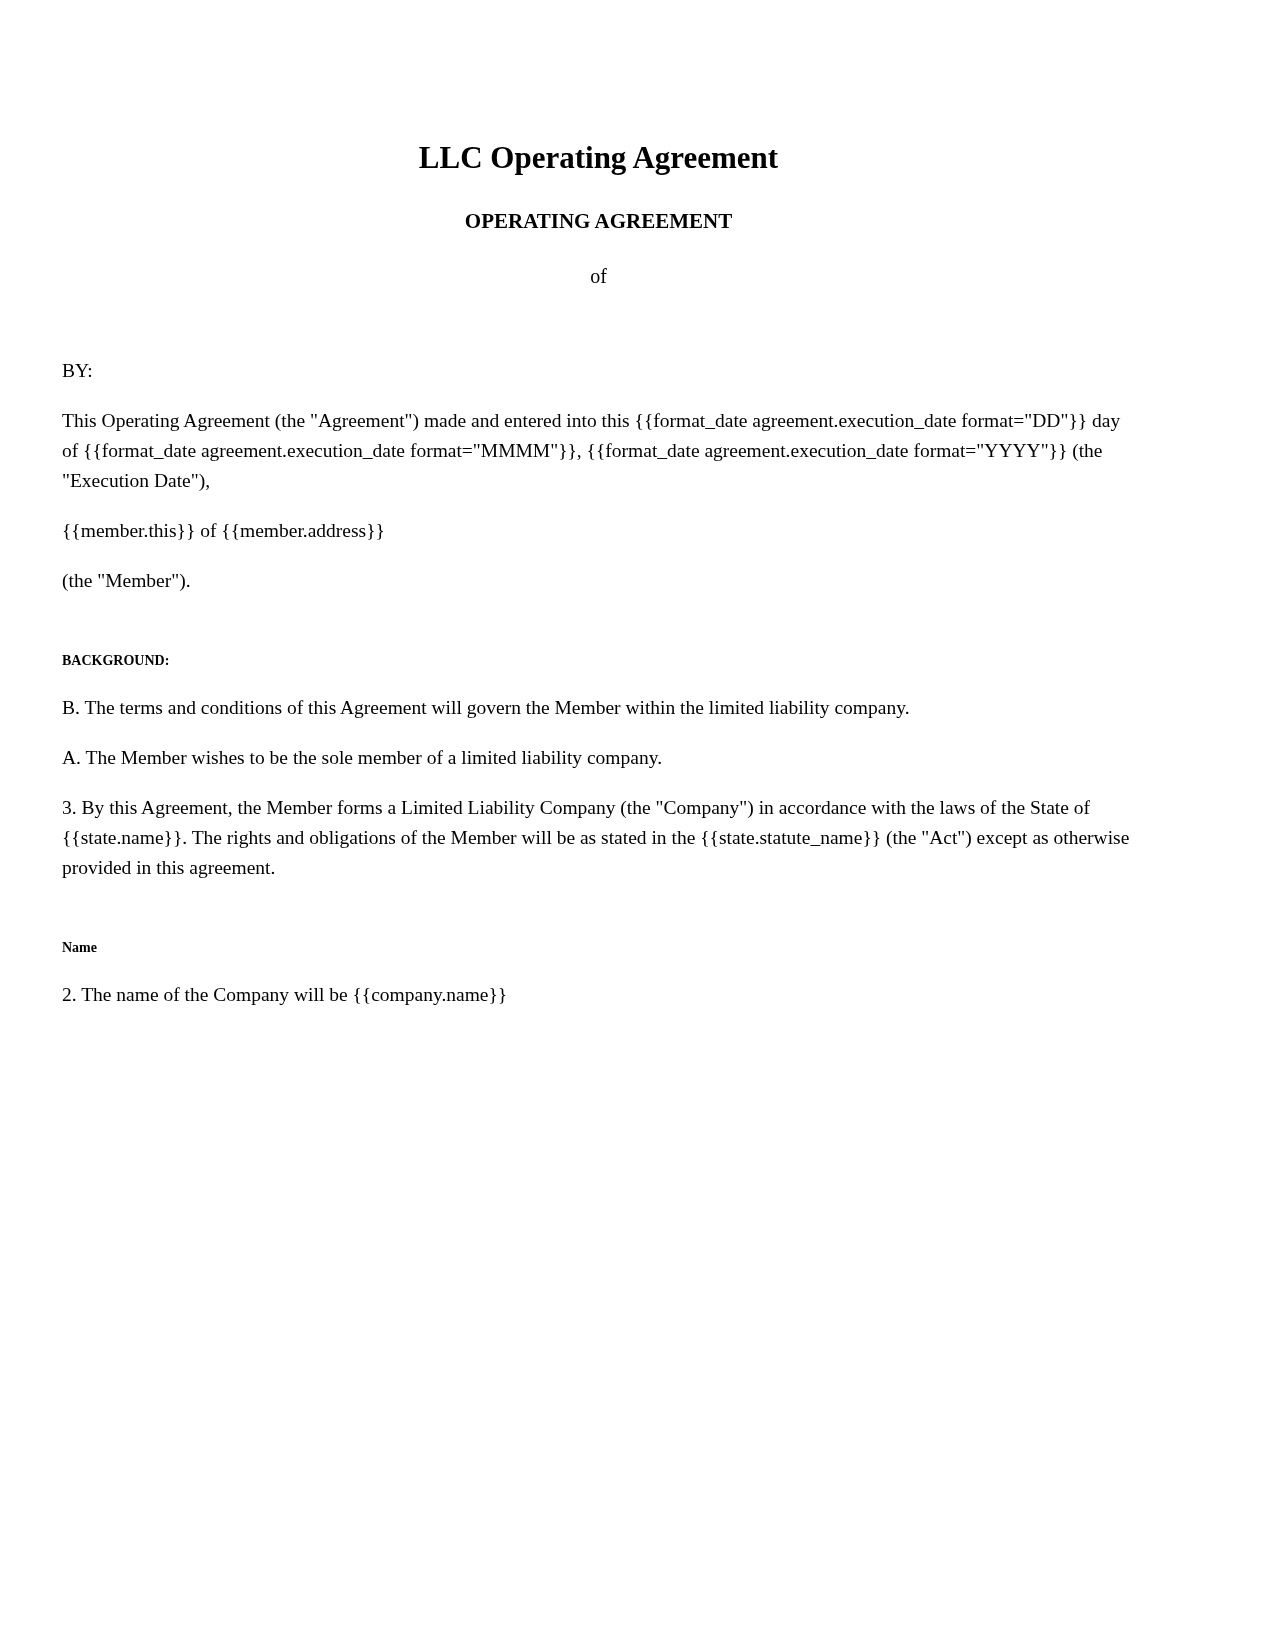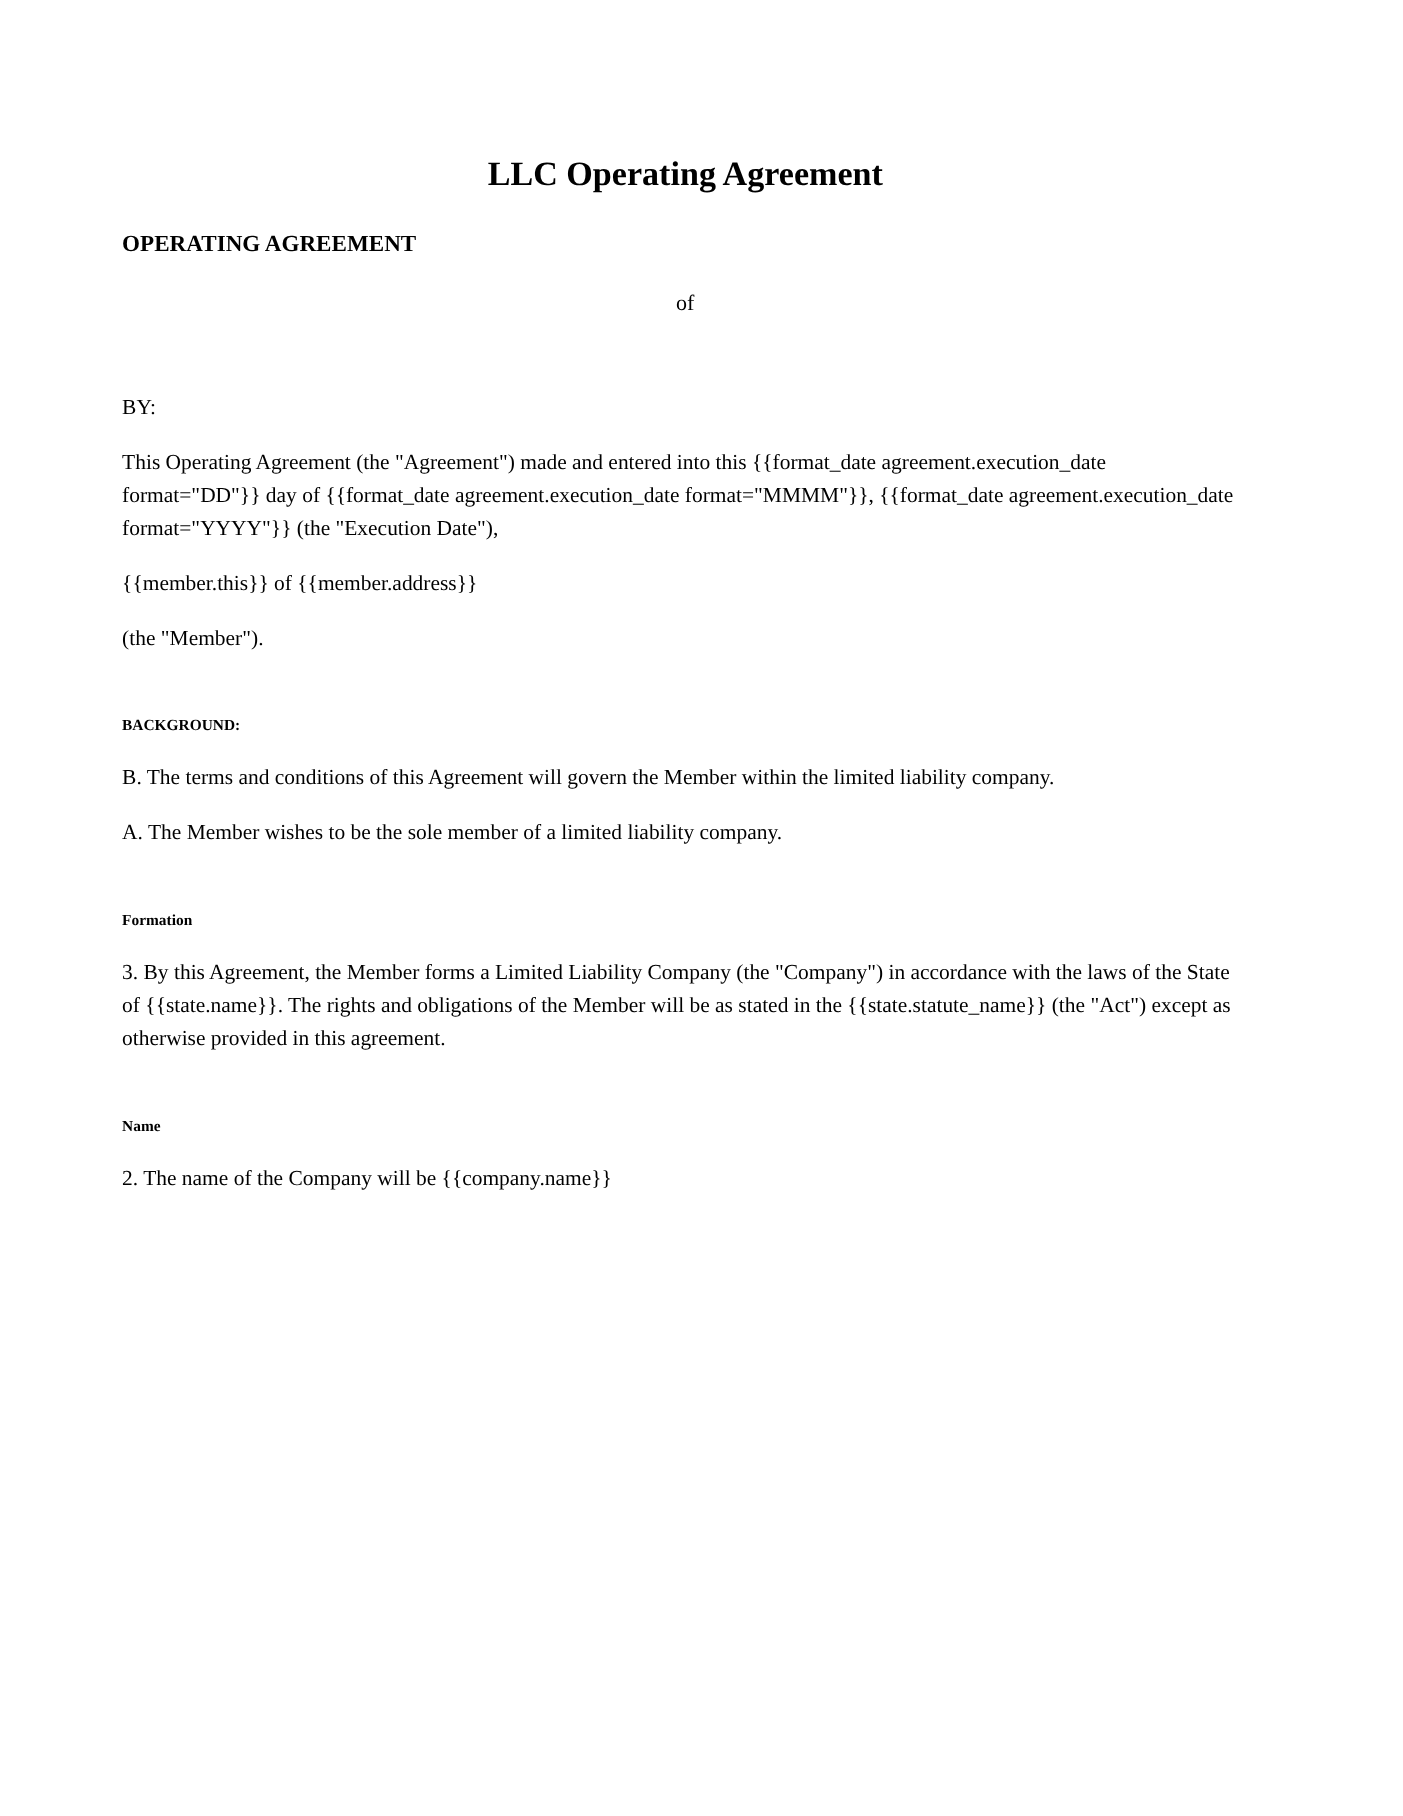--- a/index.html
+++ b/index.html
@@ -11,33 +11,34 @@
     width: 1275px;
     height: 1651px;
     font-family: "Liberation Serif", "DejaVu Serif", serif;
     color: #000000;
     overflow: hidden;
   }
   .page {
     box-sizing: border-box;
     width: 1275px;
     height: 1191px;
-    padding: 140px 140px 0 111px;
+    padding: 140px 140px 0 62px;
     background: #ffffff;
   }
   .doc-title {
     font-size: 31px;
     font-weight: bold;
     text-align: center;
     margin: 0 0 33px 0;
     line-height: 1.15;
   }
   .doc-subtitle {
     font-size: 21px;
     font-weight: bold;
+    text-align: center;
     margin: 0 0 30px 0;
     line-height: 1.2;
   }
   .doc-of {
     font-size: 20px;
     font-weight: normal;
     text-align: center;
     margin: 0 0 68px 0;
     line-height: 1.2;
   }
@@ -76,21 +77,20 @@
 
   <p class="body-text">(the "Member").</p>
 
   <h3 class="section-heading">BACKGROUND:</h3>
 
   <p class="body-text">B. The terms and conditions of this Agreement will govern the Member within the limited liability company.</p>
 
   <p class="body-text">A. The Member wishes to be the sole member of a limited liability company.</p>
 
 
-  <h3 class="section-heading">Formation</h3>
 
   <p class="body-text">3. By this Agreement, the Member forms a Limited Liability Company (the "Company") in accordance with the laws of the State of {{state.name}}. The rights and obligations of the Member will be as stated in the {{state.statute_name}} (the "Act") except as otherwise provided in this agreement.</p>
 
   <h3 class="section-heading">Name</h3>
 
   <p class="body-text">2. The name of the Company will be {{company.name}}</p>
 
 </div>
 
 </body></html>

